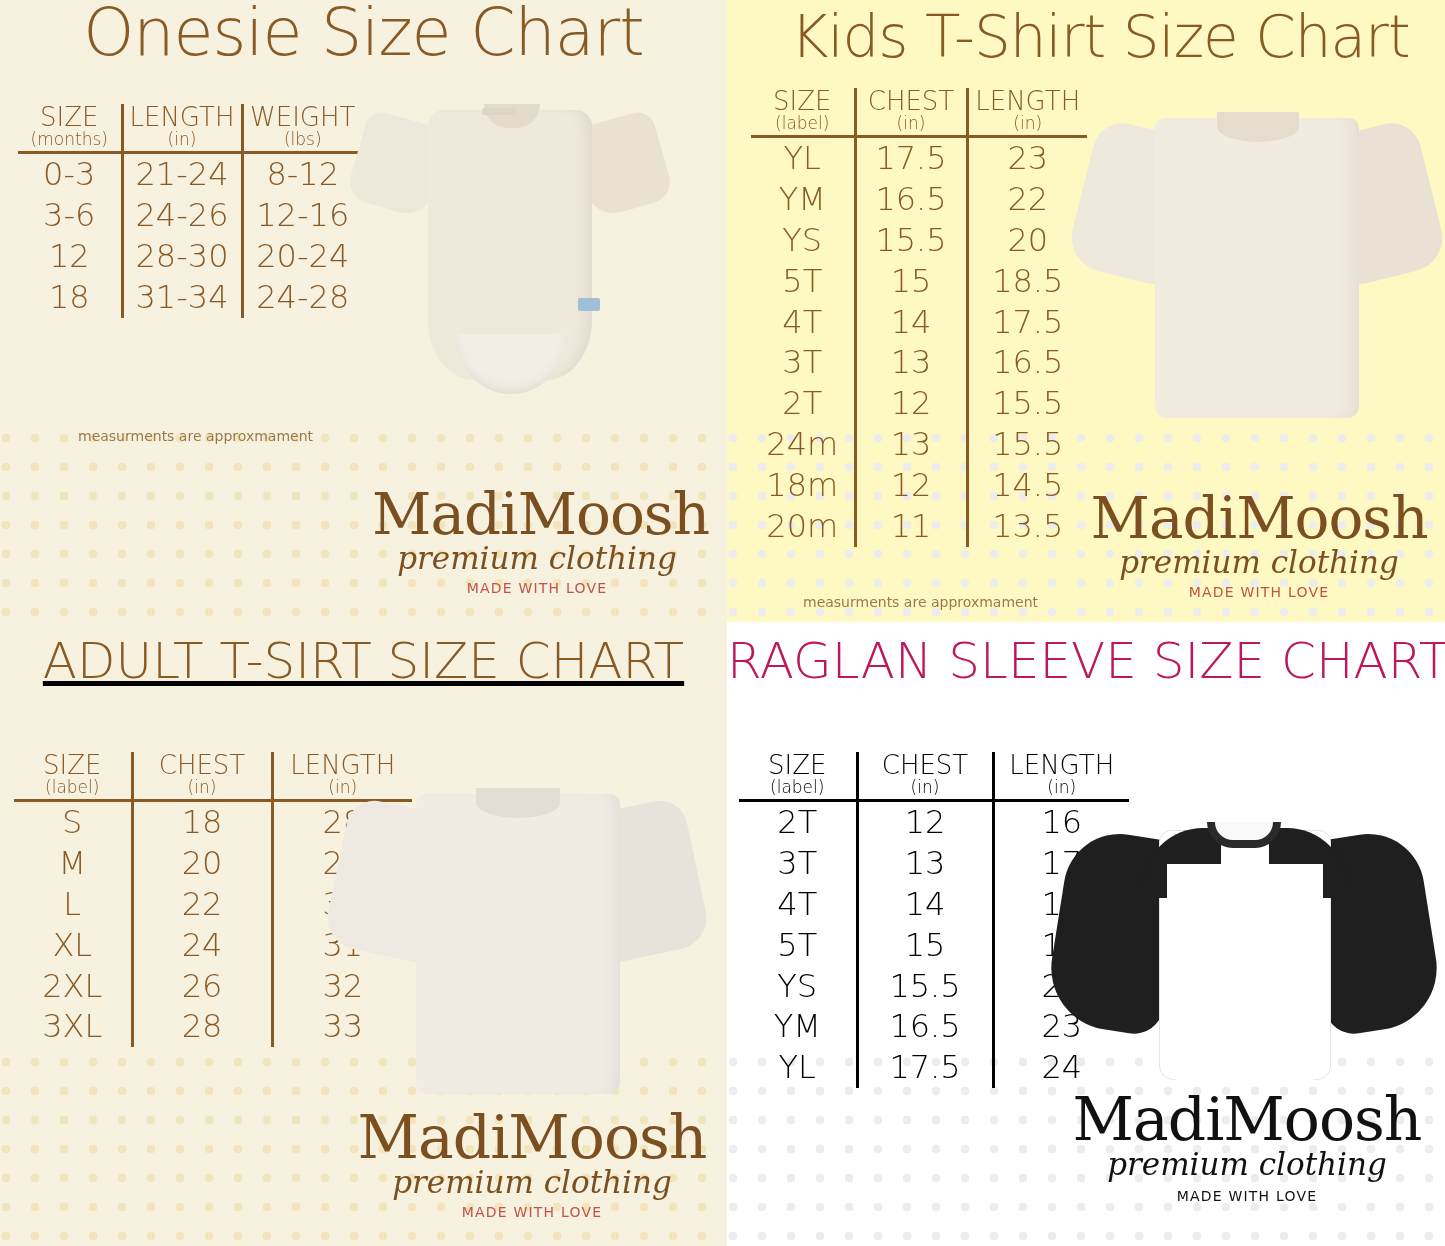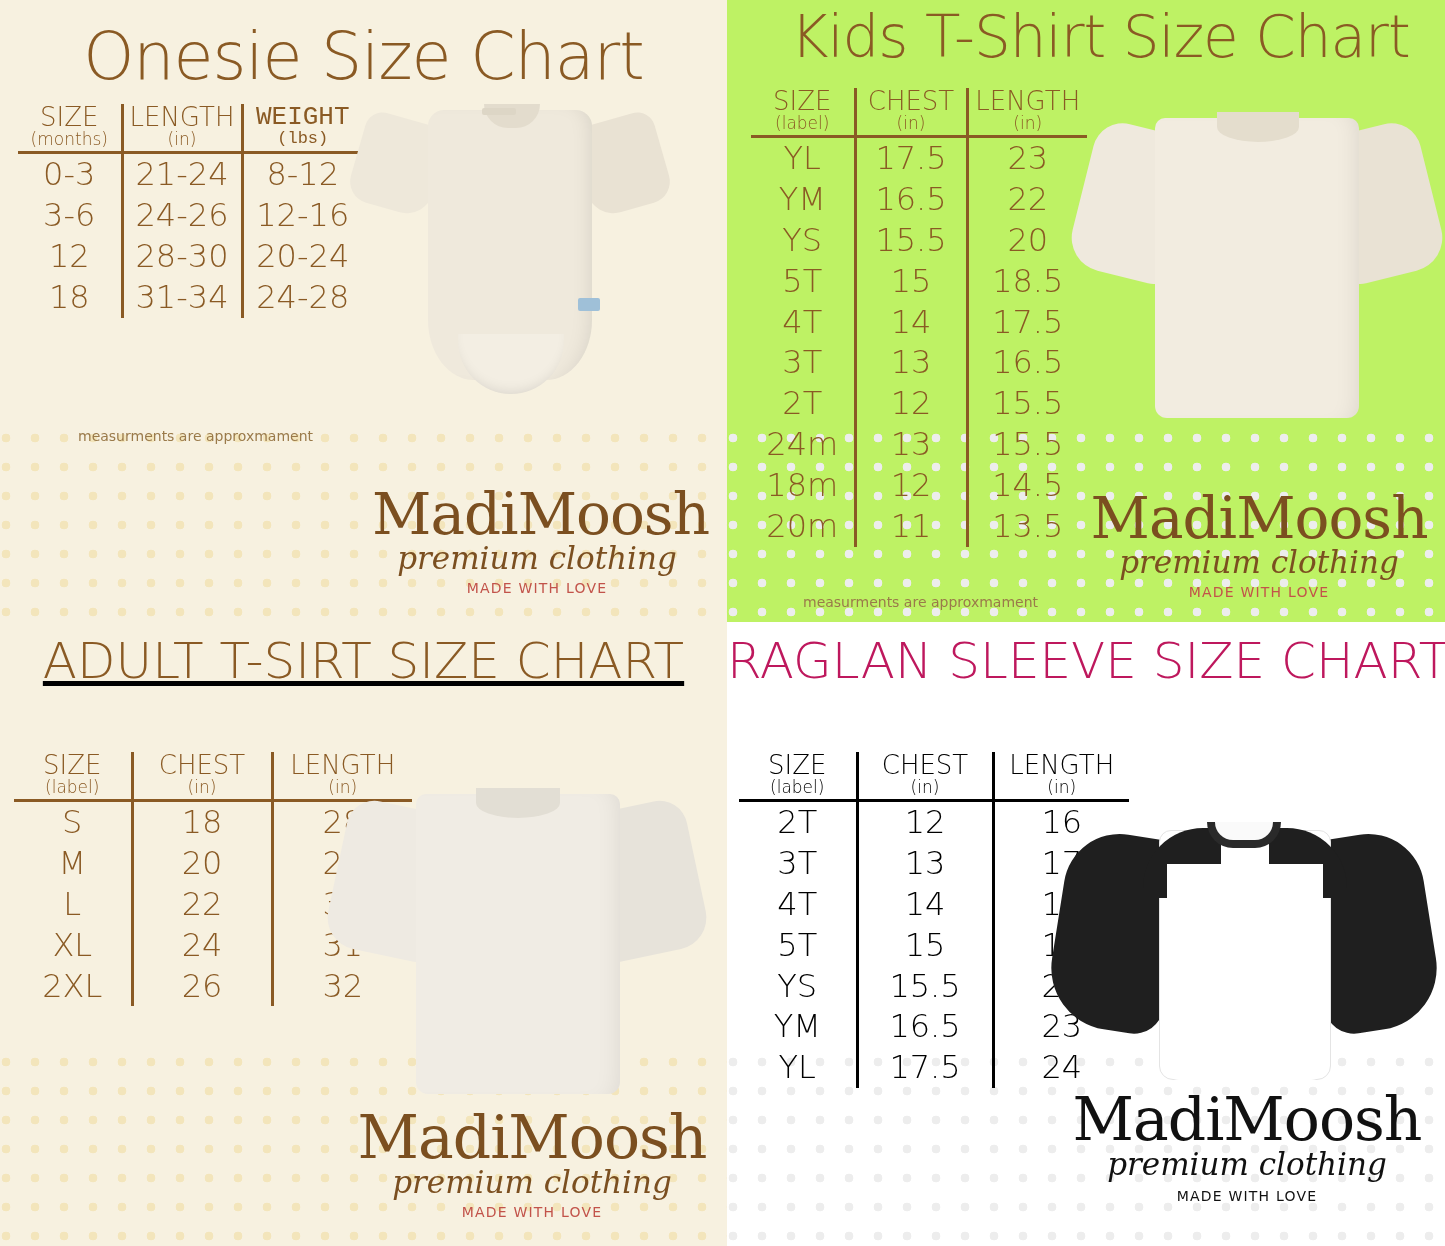--- a/index.html
+++ b/index.html
@@ -13,21 +13,21 @@
   .grid {
     width:1445px; height:1246px;
     display:grid;
     grid-template-columns: 727px 718px;
     grid-template-rows: 622px 624px;
   }
   .panel { position:relative; overflow:hidden; }
 
   
   .p-onesie { background:#f7f1e0; }
-  .p-kids   { background:#bef264;padding-left:28px; }
+  .p-kids   { background:#fef9c3;padding-left:28px; }
   .p-adult  { background:#f7f1e0;text-decoration:underline; }
   .p-raglan { background:#ffffff; }
 
   
   .dots {
     position:absolute; left:0; bottom:0; width:100%; height:190px;
     pointer-events:none;
   }
   .dots.cream {
     background-image:
@@ -45,21 +45,21 @@
   
   .title {
     text-align:center;
     font-family:"Liberation Sans", sans-serif;
     font-weight:400;
     letter-spacing:-1px;
     line-height:1;
     white-space:nowrap;
   }
   .title-onesie {
-    color:#8a5a24; font-size:65px; padding-top:24px;
+    color:#8a5a24; font-size:65px; padding-top:0;
     font-family:"DejaVu Sans", sans-serif; font-weight:300;
   }
   .title-kids {
     color:#8a5a24; font-size:58px; padding-top:8px;
     font-family:"DejaVu Sans", sans-serif; font-weight:300;
   }
   .title-adult {
     color:#8a5a24; font-size:50px; padding-top:14px; letter-spacing:0px;
     font-family:"DejaVu Sans", sans-serif; font-weight:300;
   }
@@ -236,21 +236,21 @@
         <thead>
           <tr class="rule">
             <th style="width:104px;">
               <span>SIZE</span>
               <span class="sub">(months)</span>
             </th>
             <th class="vsep-brown" style="width:120px;">
               <span>LENGTH</span>
               <span class="sub">(in)</span>
             </th>
-            <th class="vsep-brown" style="width:120px;font-family:Liberation Mono, monospace;">
+            <th class="vsep-brown" style="width:120px;">
               <span>WEIGHT</span>
               <span class="sub">(lbs)</span>
             </th>
           </tr>
         </thead>
         <tbody>
           <tr>
             <td>0-3</td>
             <td class="vsep-brown">21-24</td>
             <td class="vsep-brown">8-12</td>
@@ -428,20 +428,25 @@
           </tr>
           <tr>
             <td>XL</td>
             <td class="vsep-brown">24</td>
             <td class="vsep-brown">31</td>
           </tr>
           <tr>
             <td>2XL</td>
             <td class="vsep-brown">26</td>
             <td class="vsep-brown">32</td>
+          </tr>
+          <tr>
+            <td>3XL</td>
+            <td class="vsep-brown">28</td>
+            <td class="vsep-brown">33</td>
           </tr>
         </tbody>
       </table>
     </div>
 
     <div class="garment" style="left:330px; top:128px; width:380px; height:420px;">
       <div class="tee-sleeveL" style="left:6px; top:56px; width:116px; height:150px; transform:rotate(12deg); border-radius:28px 10px 22px 32px; background:#eeeae2;"></div>
       <div class="tee-sleeveR" style="left:252px; top:56px; width:116px; height:150px; transform:rotate(-12deg); border-radius:10px 28px 32px 22px; background:#e7e3da;"></div>
       <div class="tee-body" style="left:86px; top:44px; width:204px; height:300px; background:#f0ece4; box-shadow: inset -18px 0 26px -20px rgba(0,0,0,.10);"></div>
       <div class="tee-neck" style="left:146px; top:38px; width:84px; height:30px; background:#e2ded4;"></div>

